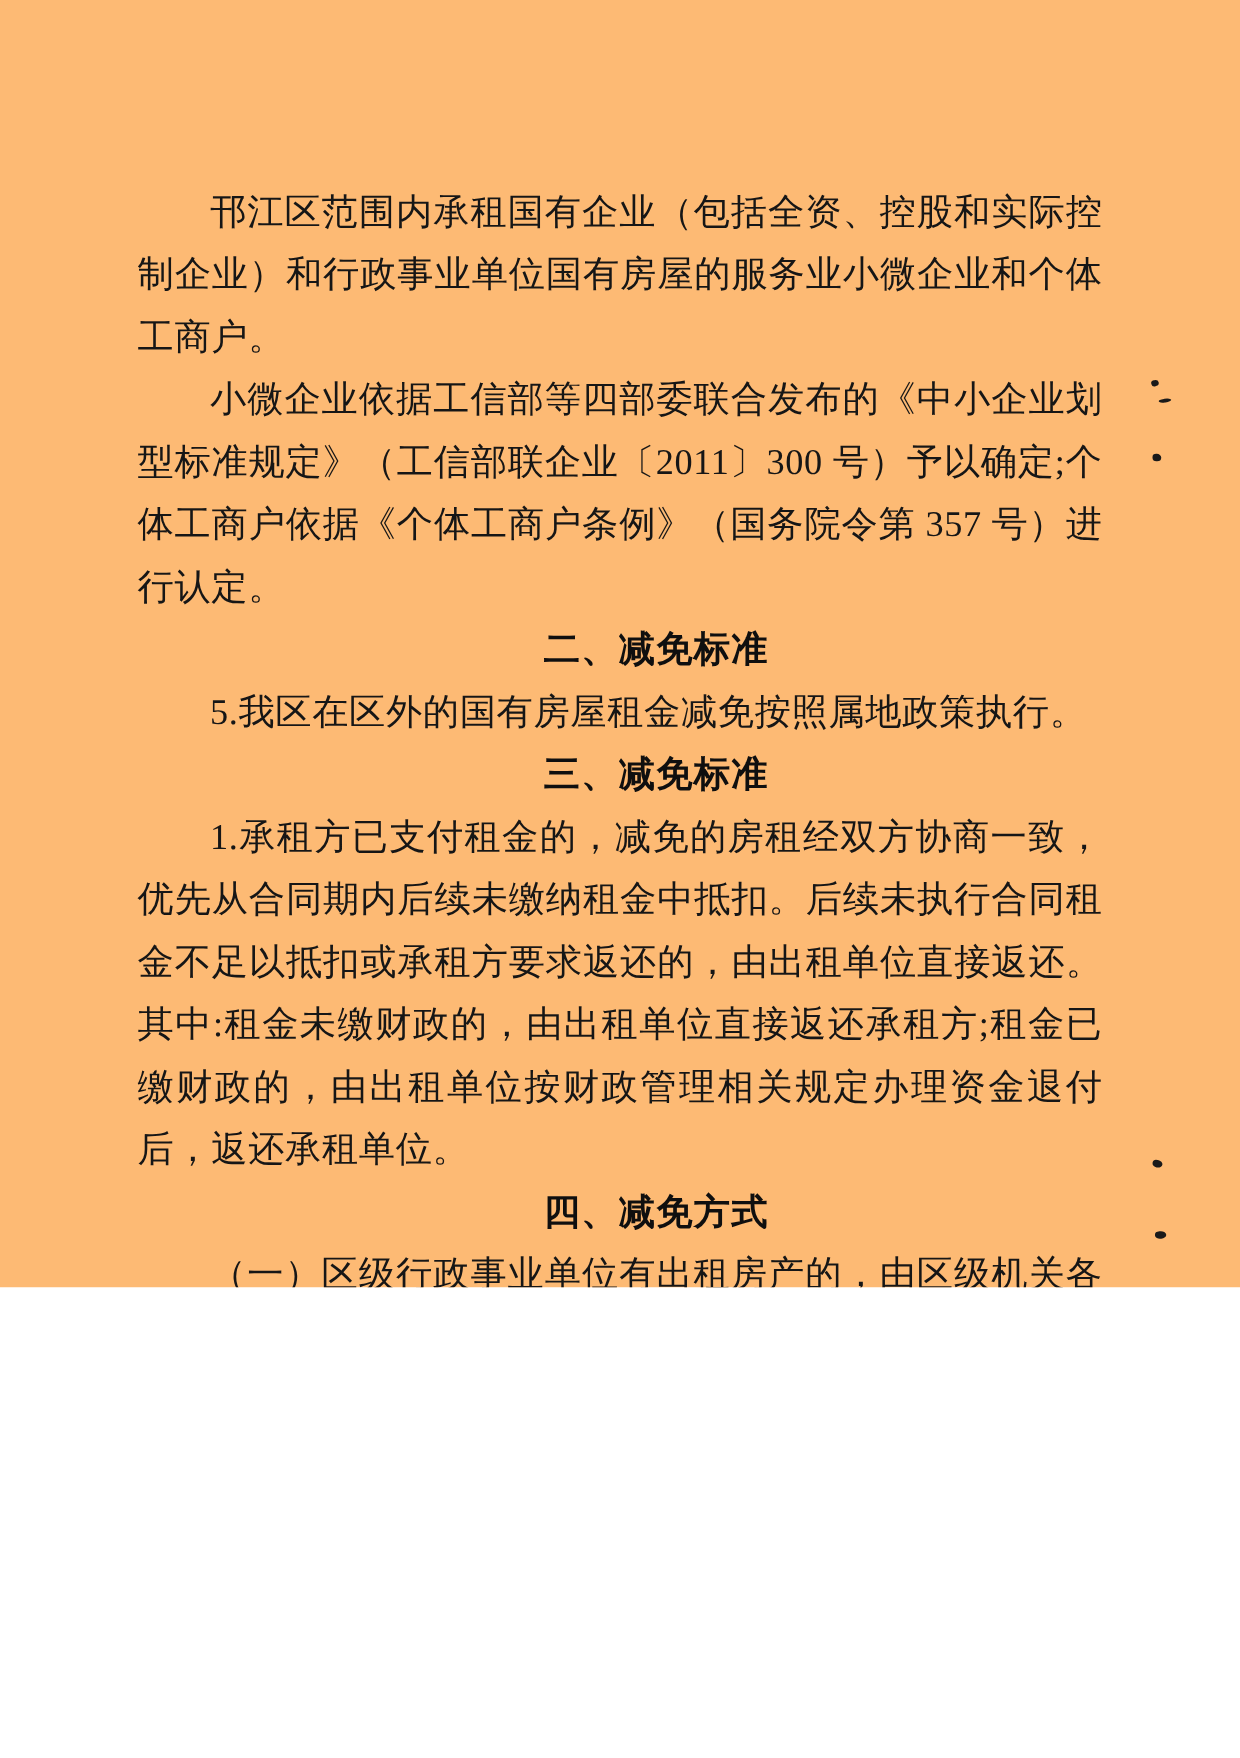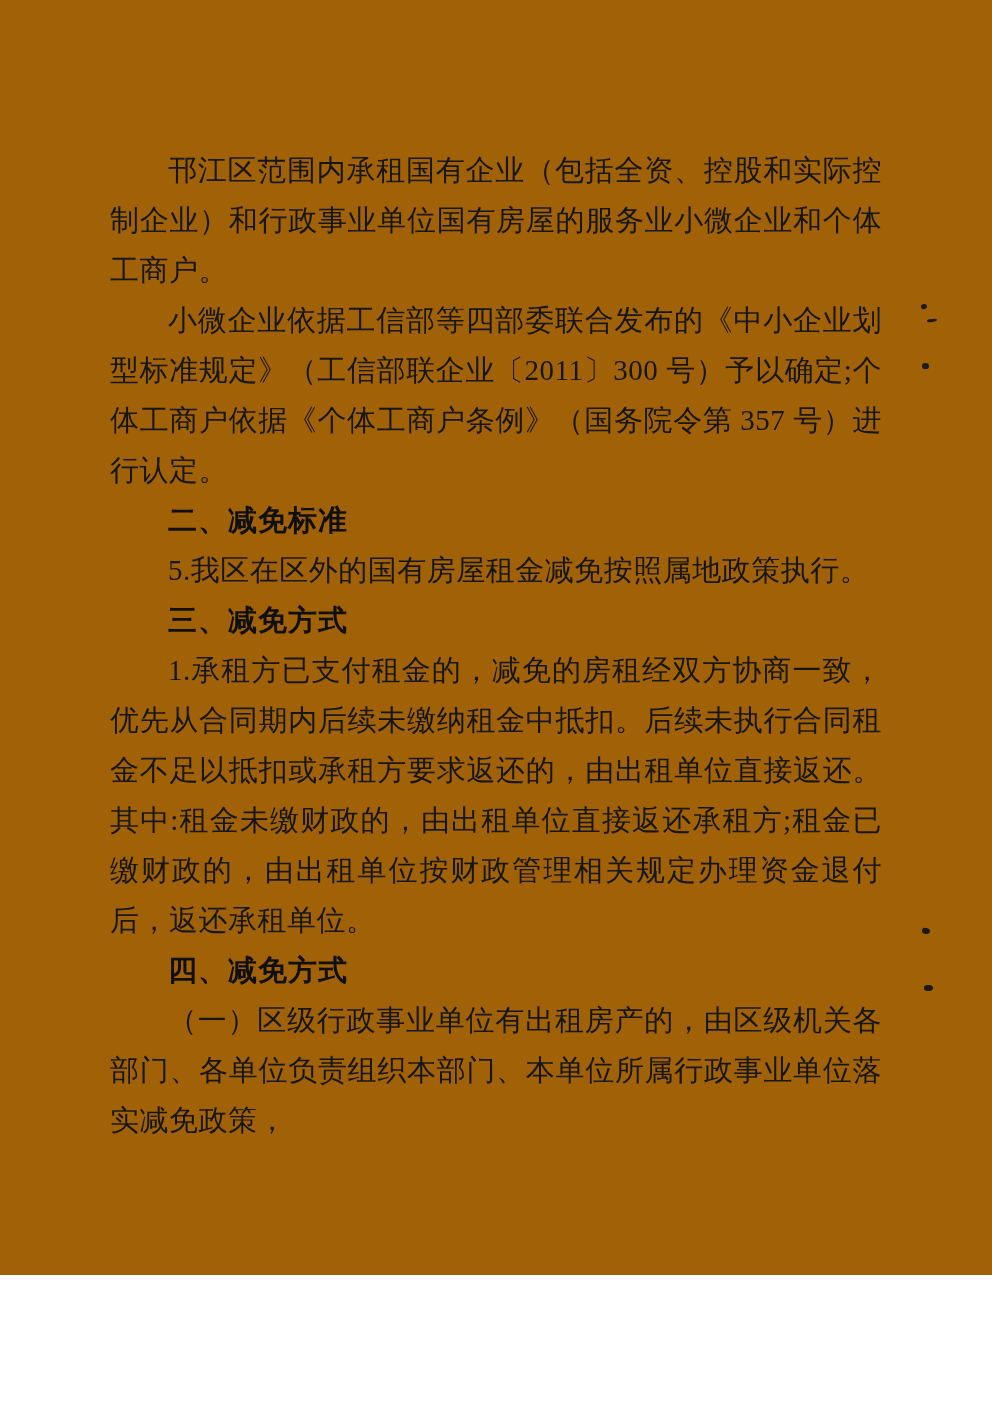--- a/index.html
+++ b/index.html
@@ -3,22 +3,22 @@
 <meta charset="utf-8">
 <style>
   html, body {
     margin: 0;
     padding: 0;
     background: #ffffff;
   }
   .page {
     position: relative;
     width: 992px;
-    height: 1275px;
-    background: #a16207;
+    height: 1030px;
+    background: #fdba74;
     overflow: hidden;
   }
   .doc {
     position: absolute;
     left: 110px;
     top: 145px;
     width: 772px;
     color: #161616;
   }
   .para {
@@ -32,21 +32,21 @@
     margin: 0;
     word-break: break-all;
   }
   .heading {
     font-family: "Liberation Sans", "DejaVu Sans", sans-serif;
     font-weight: bold;
     font-size: 29px;
     line-height: 50px;
     letter-spacing: 1px;
     text-indent: 2em;
-    text-align: left;
+    text-align: center;
     margin: 0;
     color: #0f0f0f;
   }
   
   .speck {
     position: absolute;
     background: #1a1a1a;
     border-radius: 45% 55% 50% 50%;
   }
   .speck-1 { left: 921px; top: 304px; width: 6px;  height: 5px; transform: rotate(-15deg); }
@@ -57,21 +57,21 @@
 </style>
 </head>
 <body>
 
 <div class="page">
   <div class="doc">
     <p class="para">邗江区范围内承租国有企业（包括全资、控股和实际控制企业）和行政事业单位国有房屋的服务业小微企业和个体工商户。</p>
     <p class="para">小微企业依据工信部等四部委联合发布的《中小企业划型标准规定》（工信部联企业〔2011〕300 号）予以确定;个体工商户依据《个体工商户条例》（国务院令第 357 号）进行认定。</p>
     <p class="heading">二、减免标准</p>
     <p class="para">5.我区在区外的国有房屋租金减免按照属地政策执行。</p>
-    <p class="heading">三、减免方式</p>
+    <p class="heading">三、减免标准</p>
     <p class="para">1.承租方已支付租金的，减免的房租经双方协商一致，优先从合同期内后续未缴纳租金中抵扣。后续未执行合同租金不足以抵扣或承租方要求返还的，由出租单位直接返还。其中:租金未缴财政的，由出租单位直接返还承租方;租金已缴财政的，由出租单位按财政管理相关规定办理资金退付后，返还承租单位。</p>
     <p class="heading">四、减免方式</p>
     <p class="para">（一）区级行政事业单位有出租房产的，由区级机关各部门、各单位负责组织本部门、本单位所属行政事业单位落实减免政策，</p>
   </div>
 
   <div class="speck speck-1"></div>
   <div class="speck speck-2"></div>
   <div class="speck speck-3"></div>
   <div class="speck speck-4"></div>
   <div class="speck speck-5"></div>

